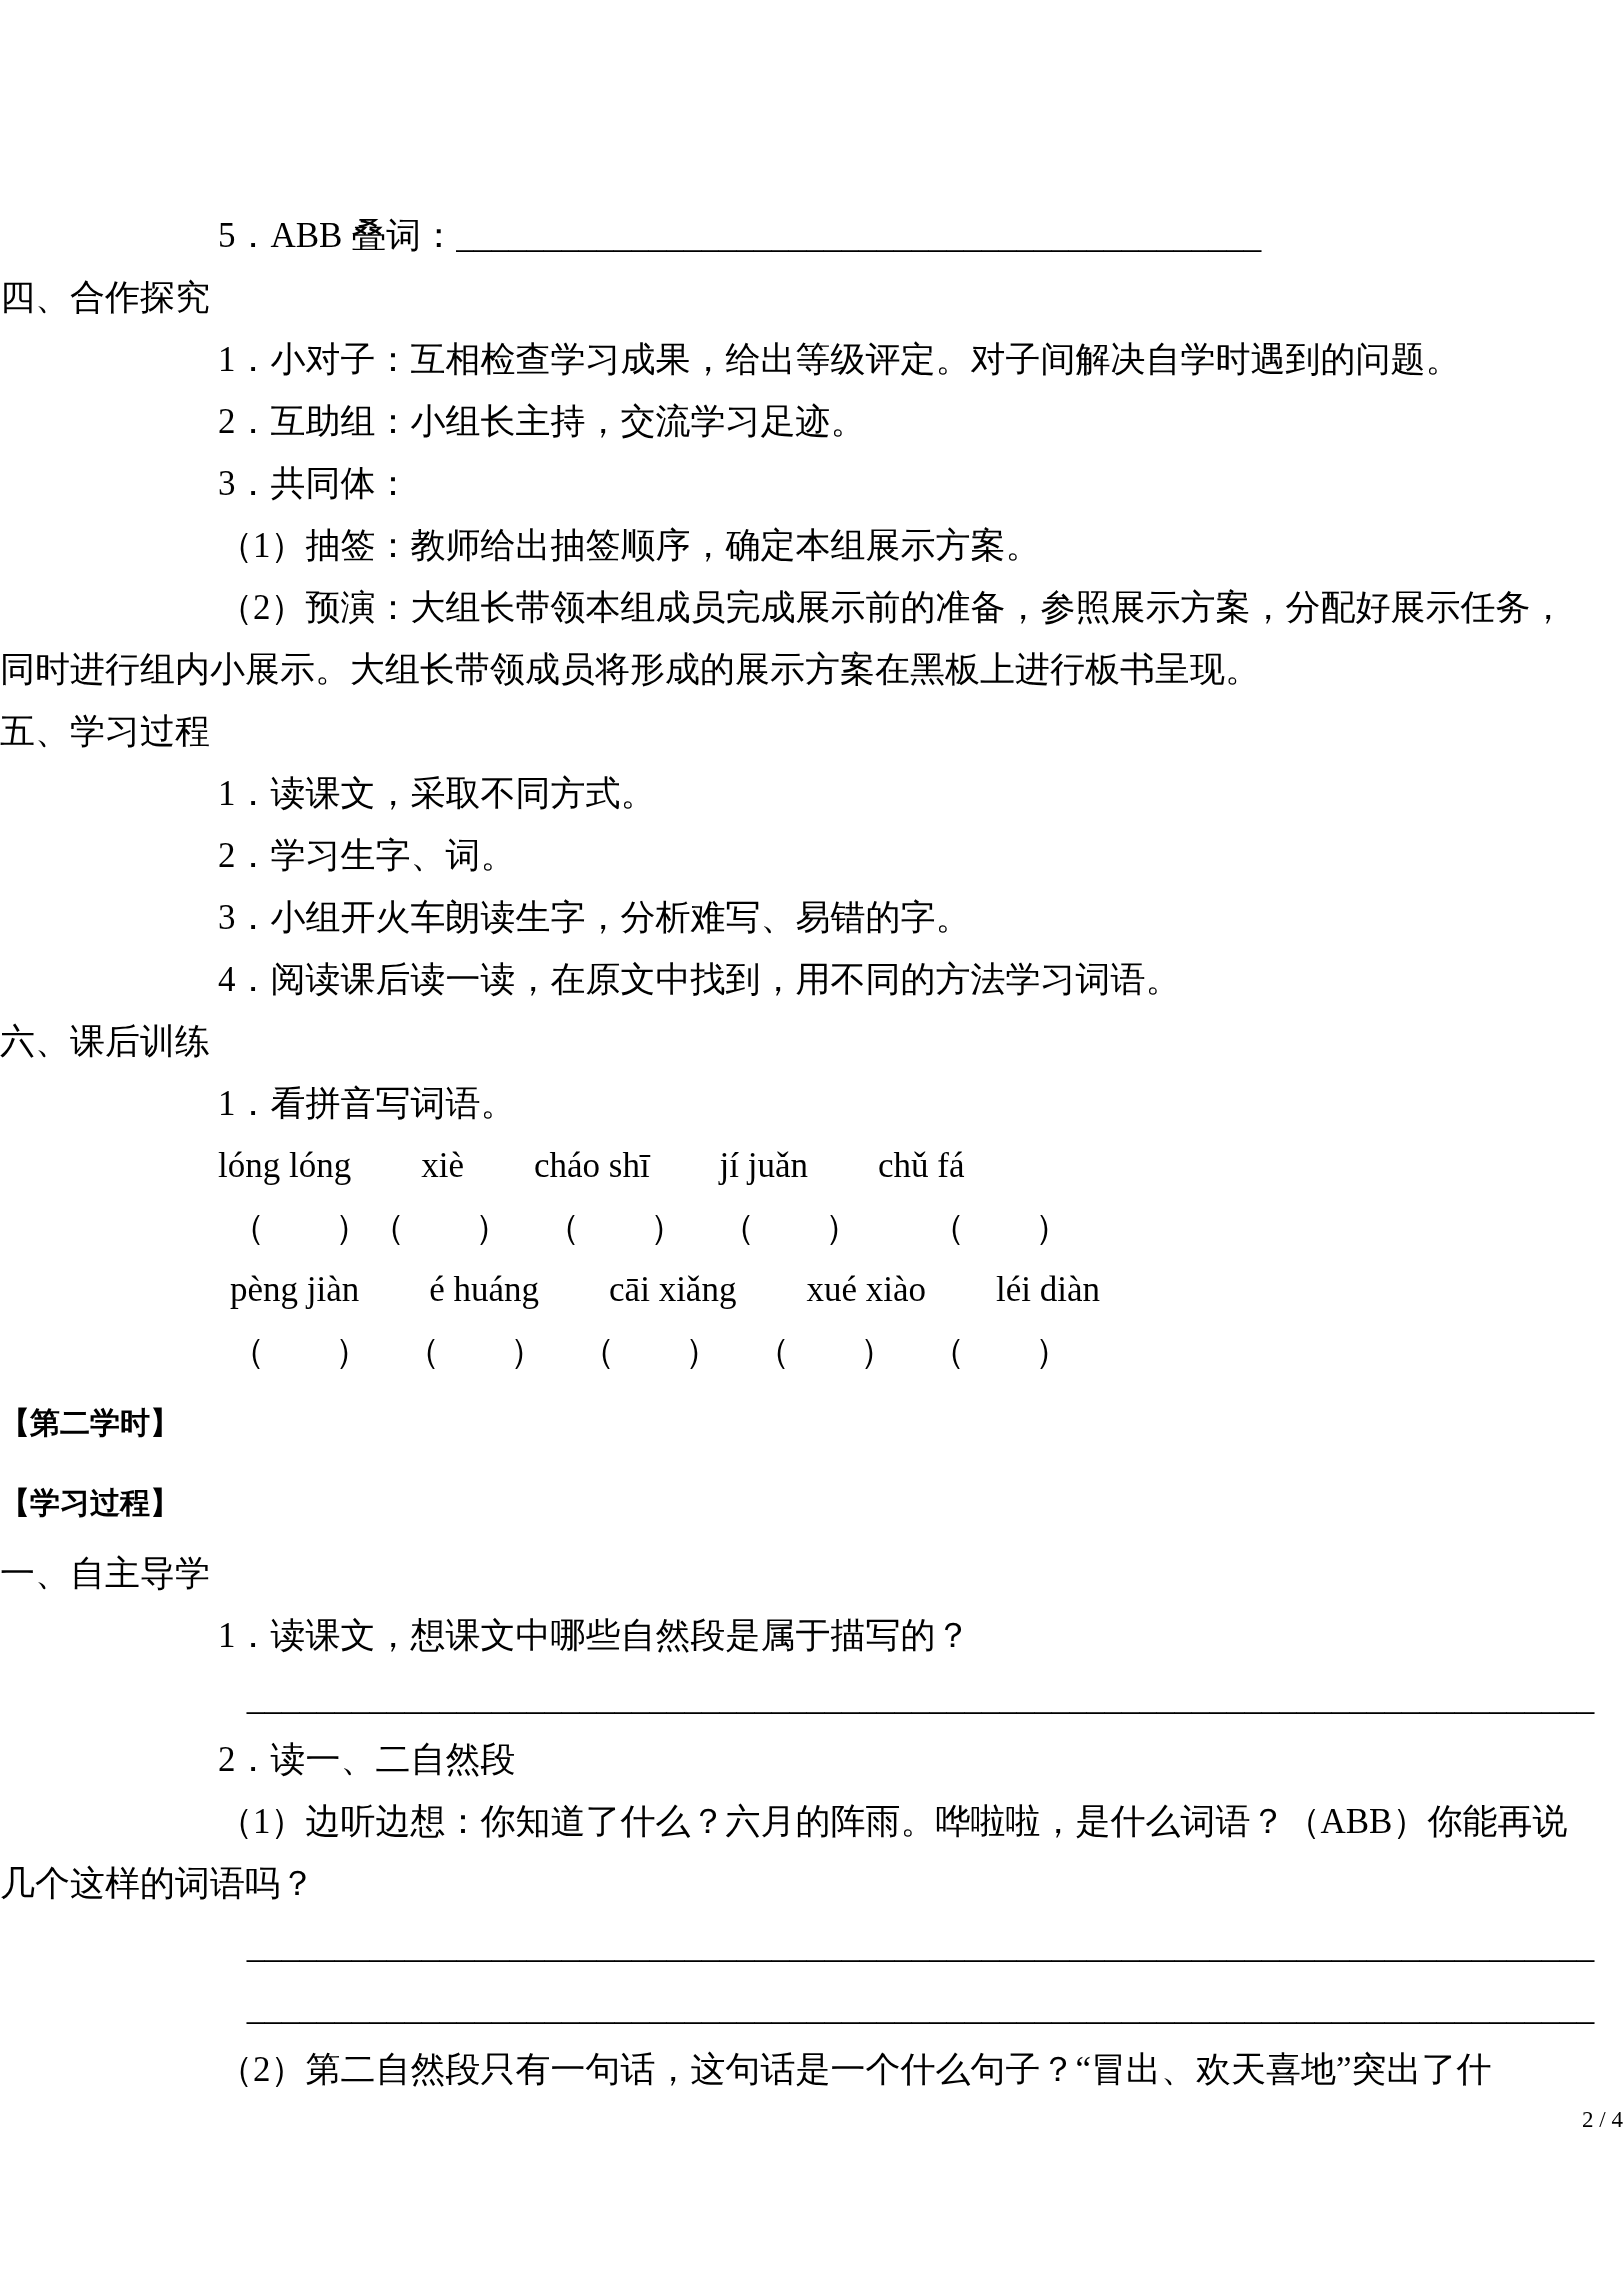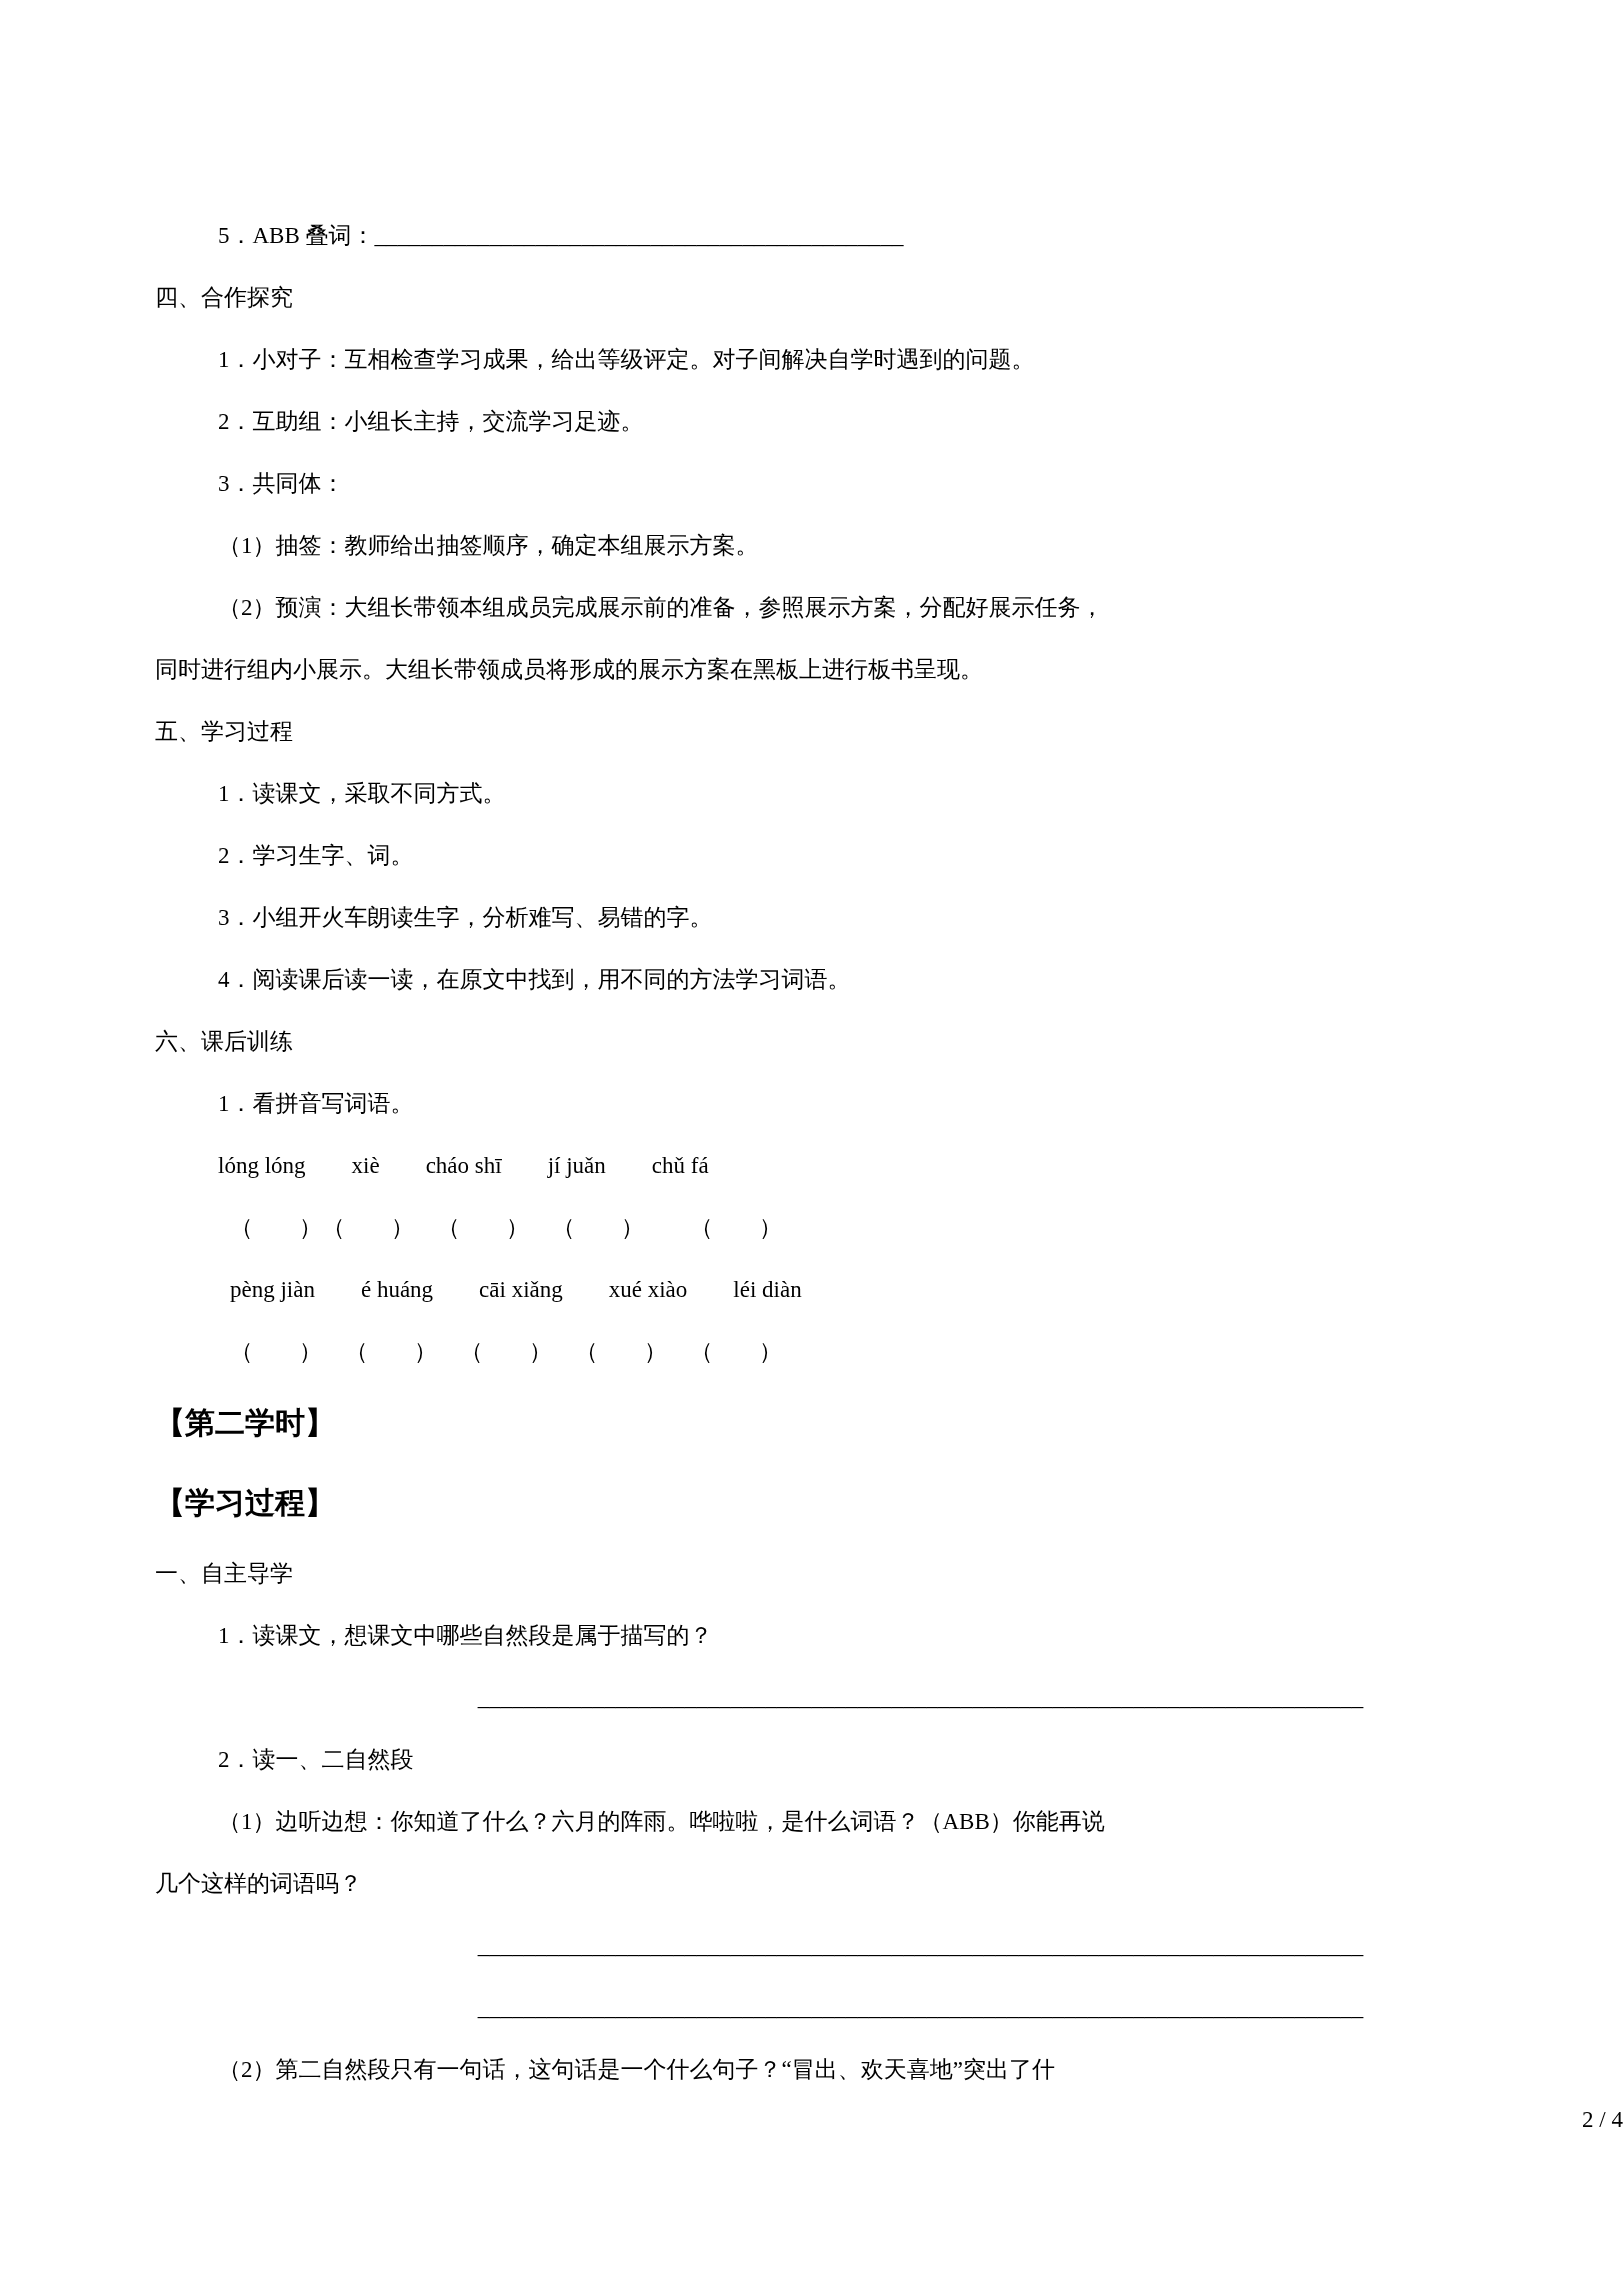--- a/index.html
+++ b/index.html
@@ -16,26 +16,26 @@
     font-family: "Liberation Serif", "DejaVu Serif", serif;
     overflow: hidden;
   }
   .content {
     position: absolute;
     top: 205px;
     left: 0;
     right: 0;
   }
   .line {
-    font-size: 23px;
+    font-size: 35px;
     line-height: 62px;
     height: 62px;
     white-space: pre;
   }
-  .ind0 { padding-left: 155px; }
+  .ind0 { }
   .ind1 { padding-left: 218px; }
   .ind1b { padding-left: 230px; }
   .h2 {
     font-size: 30px;
     font-weight: bold;
     line-height: 80px;
     height: 80px;
   }
   .blank { letter-spacing: 0px; text-align: center; }
   .footer {

